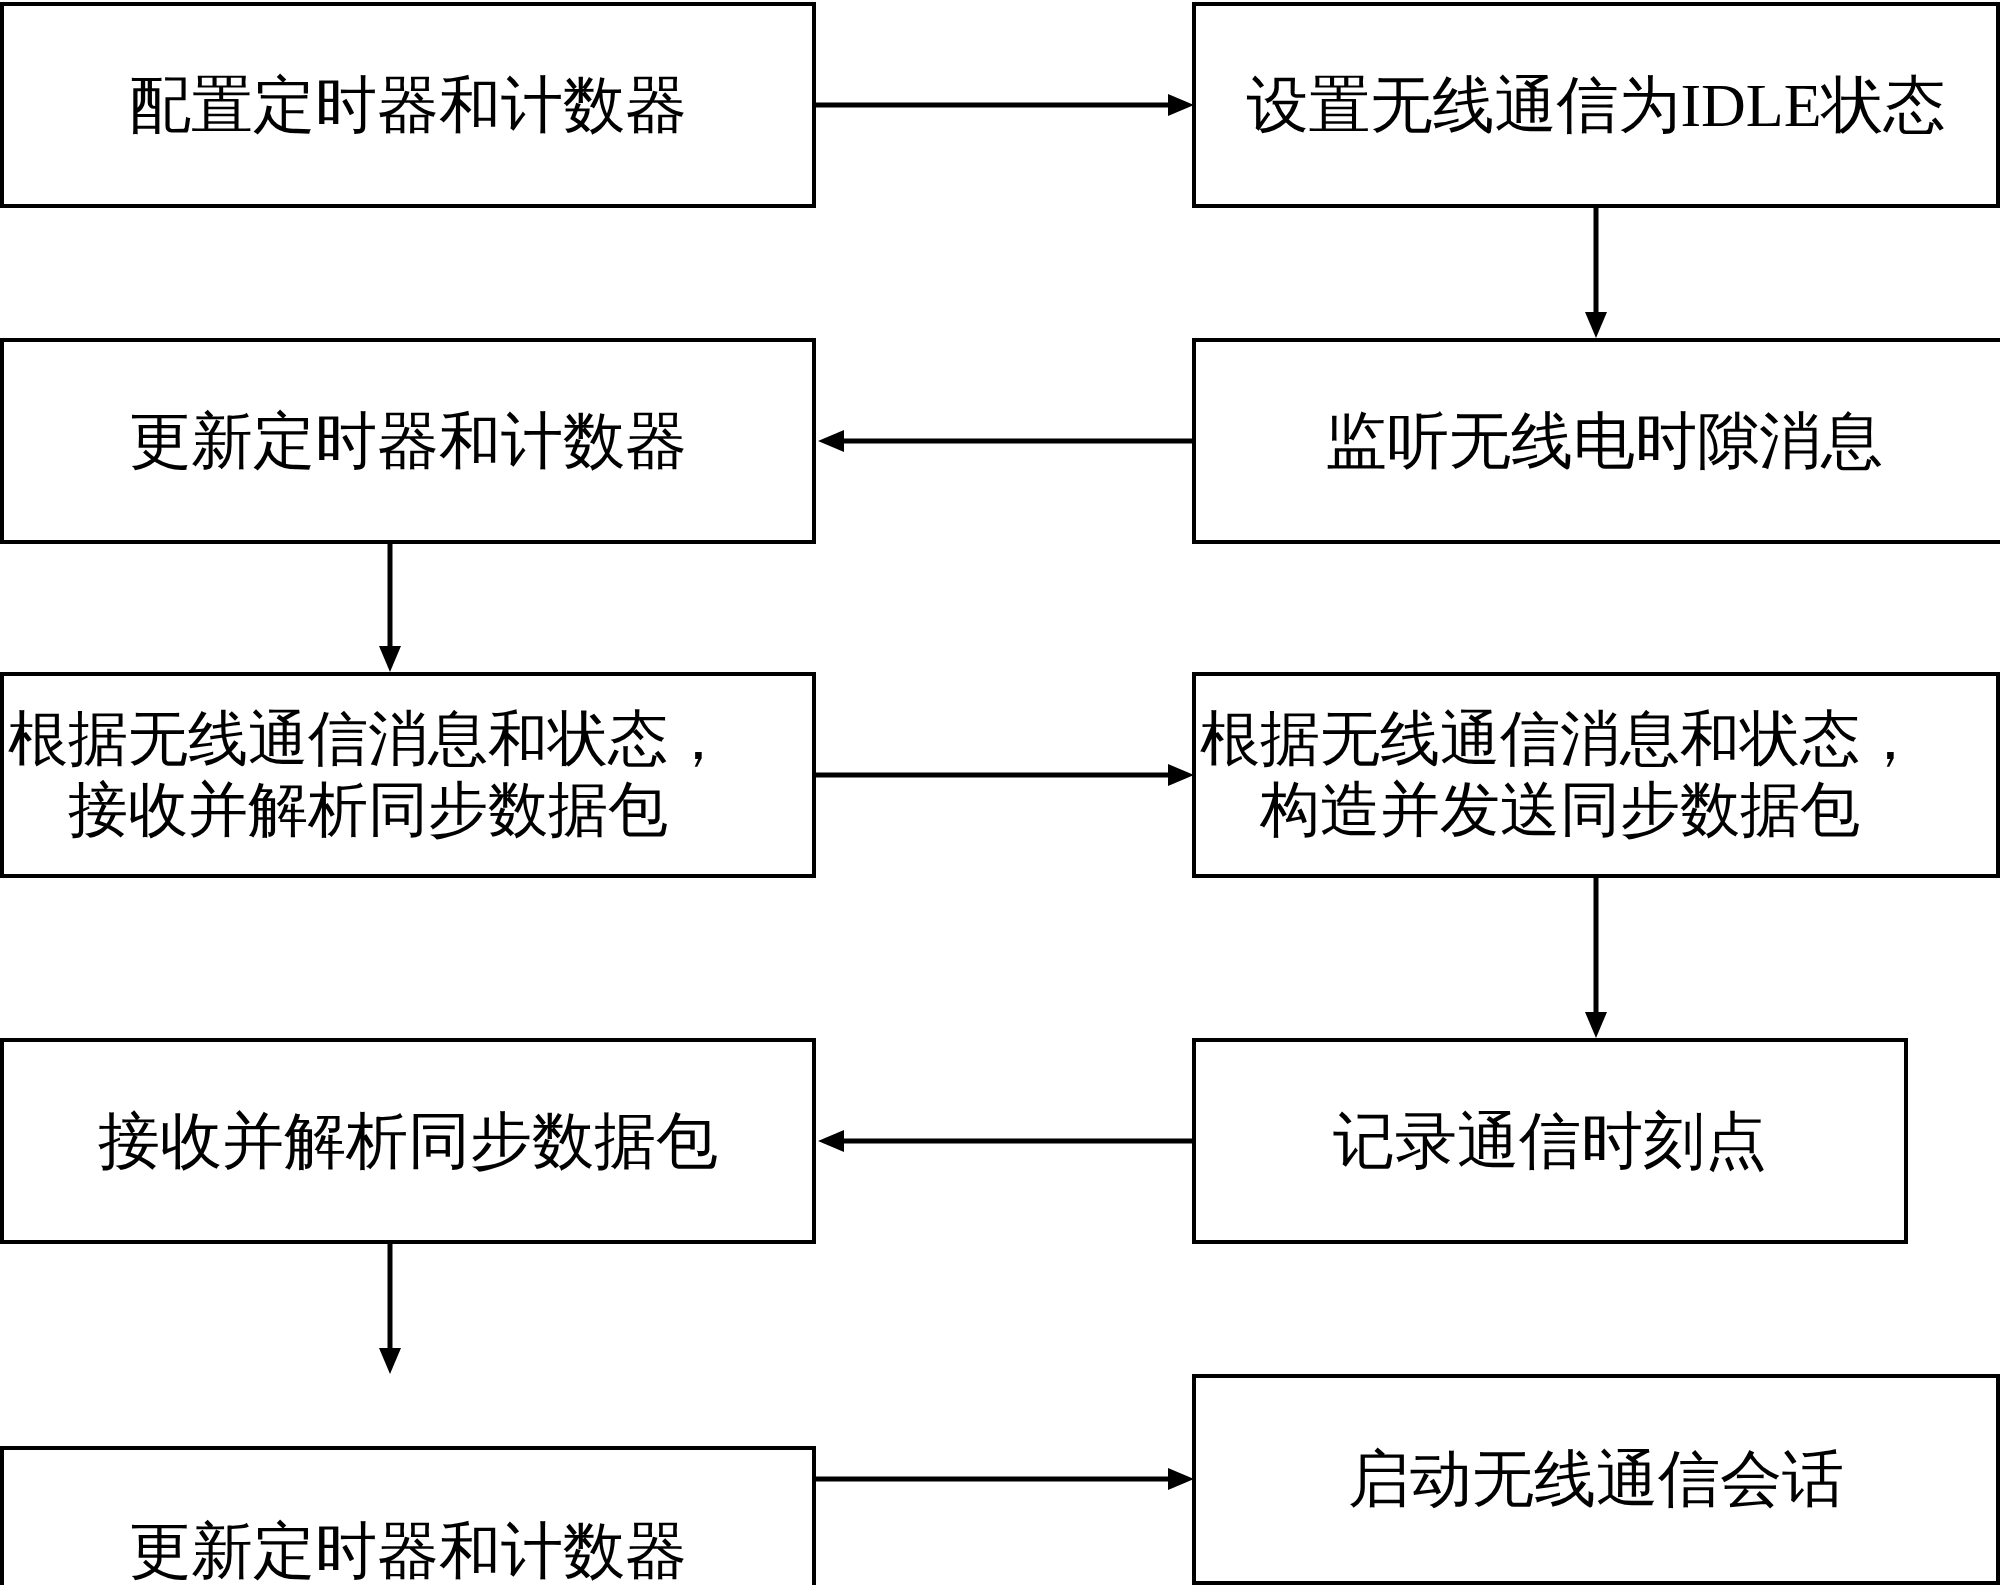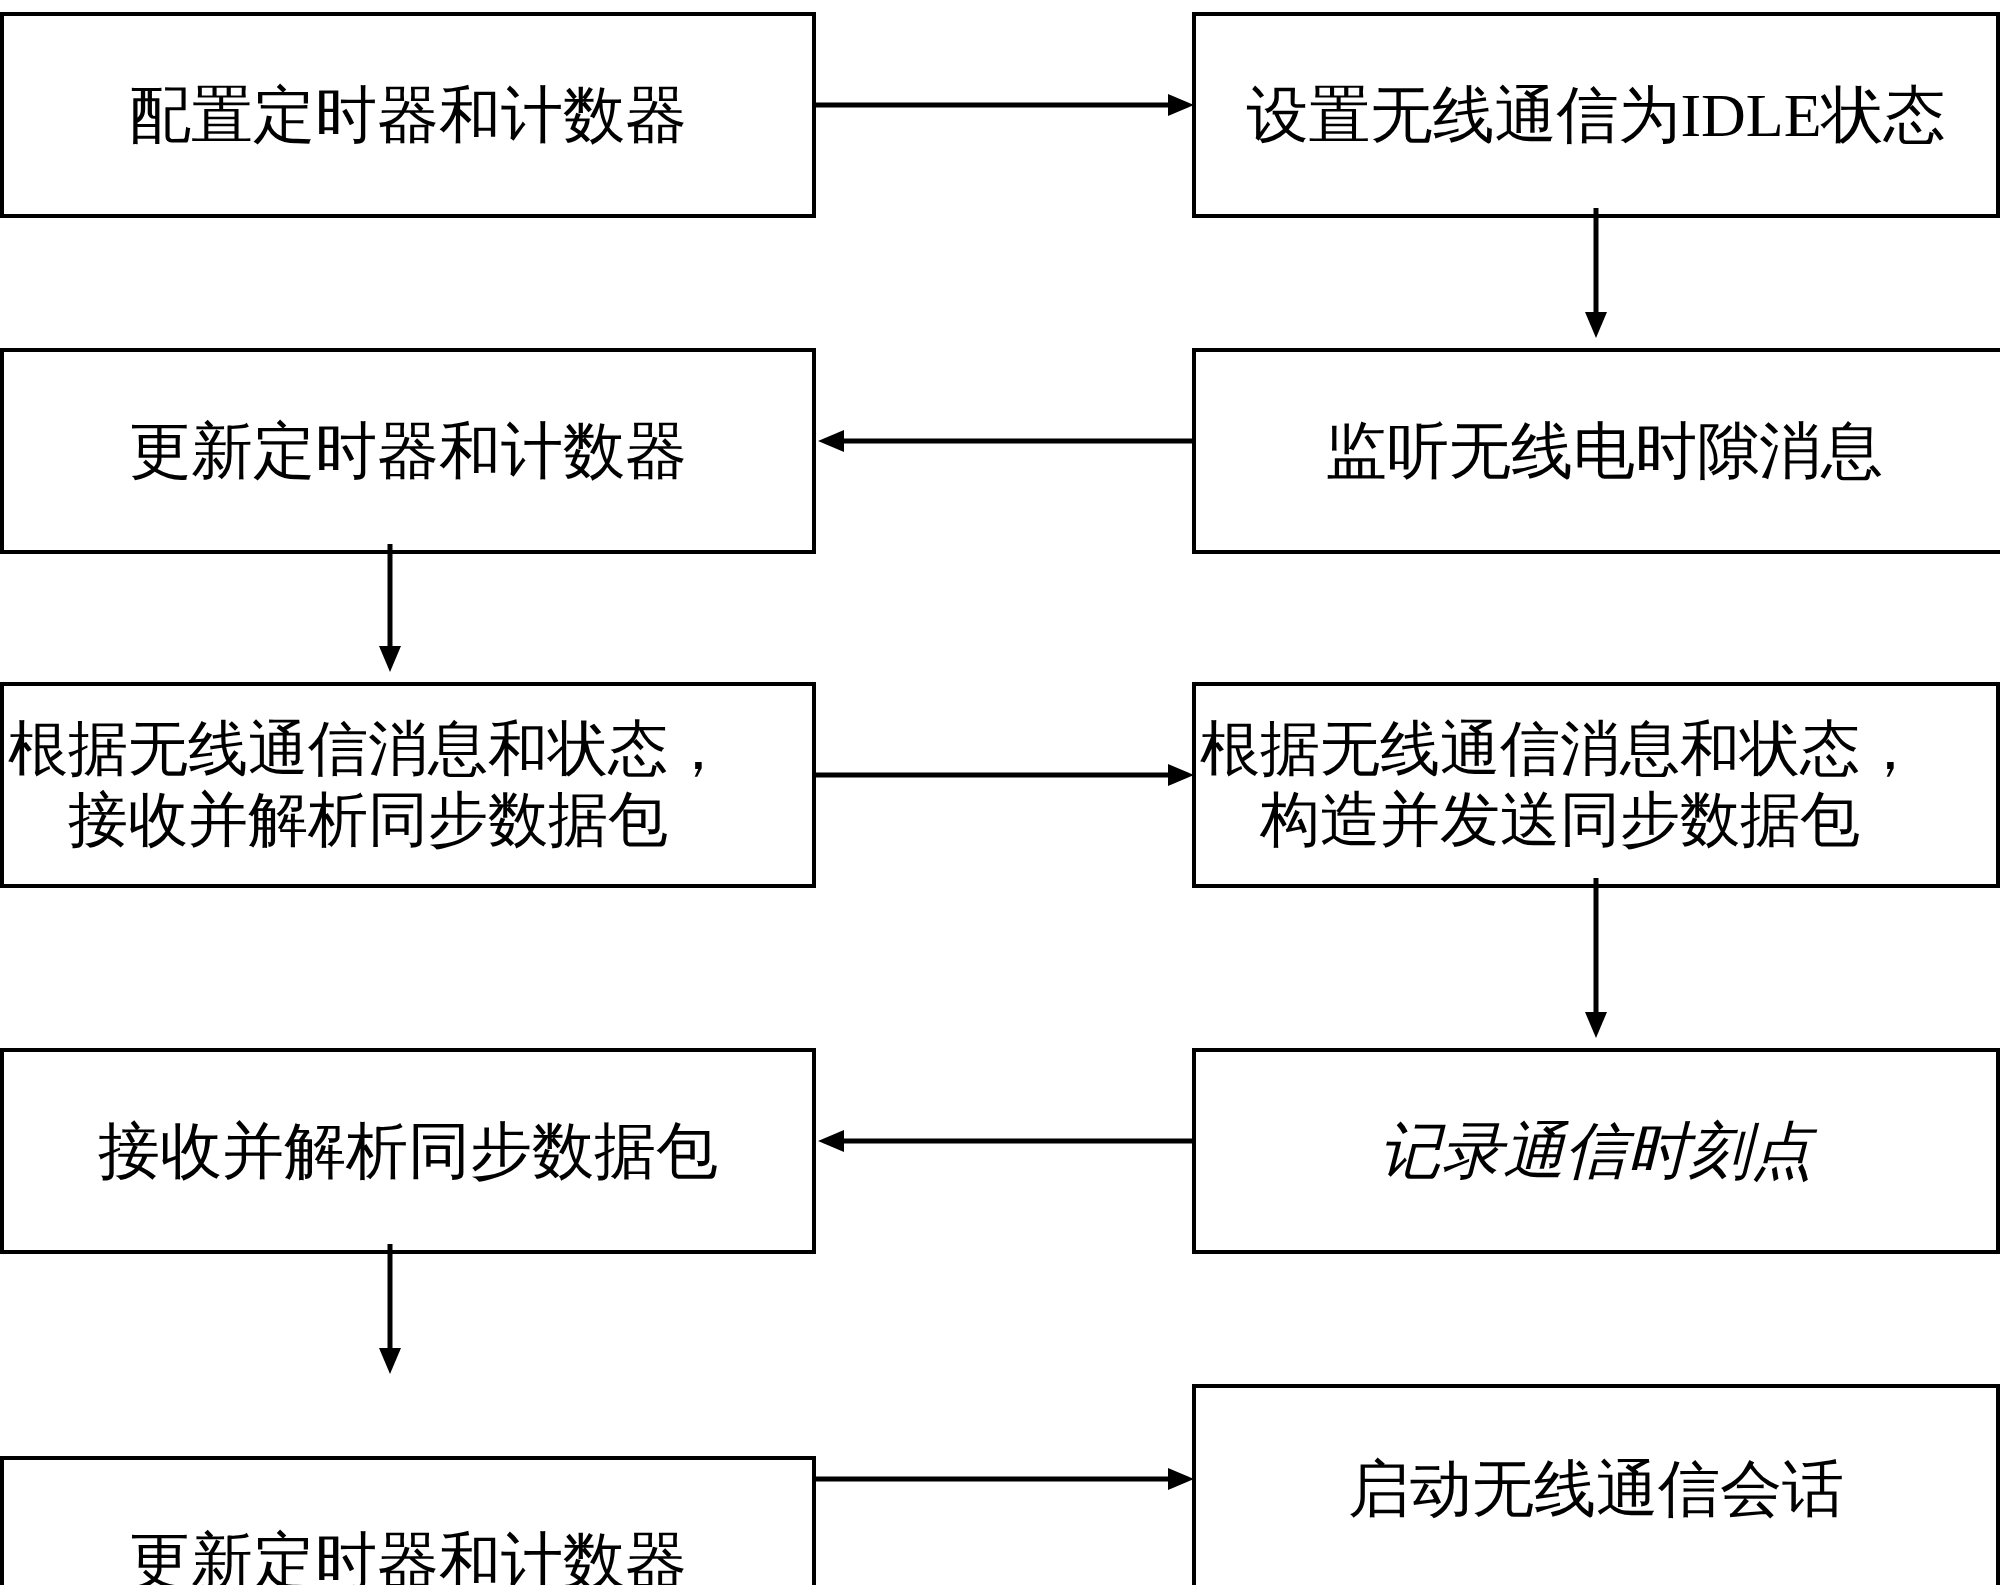--- a/index.html
+++ b/index.html
@@ -23,21 +23,20 @@
     display: flex;
     align-items: center;
     justify-content: center;
     text-align: center;
     color: #000000;
     font-size: 62px;
     line-height: 1.14;
     letter-spacing: 0px;
     white-space: pre-line;
     overflow: visible;
-    margin-top: 10px;
   }
   .node.two-line {
     font-size: 60px;
     line-height: 1.18;
     justify-content: flex-start;
     padding-left: 4px;
   }
   .conn {
     position: absolute;
   }
@@ -74,21 +73,21 @@
 
   <div class="node two-line" style="left:1192px; top:672px; width:808px; height:206px;">
     <span>根据无线通信消息和状态，
 构造并发送同步数据包</span>
   </div>
 
   <div class="node" style="left:0px; top:1038px; width:816px; height:206px;">
     <span>接收并解析同步数据包</span>
   </div>
 
-  <div class="node" style="left:1192px; top:1038px; width:808px; height:206px;font-style:italic;">
+  <div class="node" style="left:1192px; top:1038px; width:716px; height:206px;">
     <span>记录通信时刻点</span>
   </div>
 
   <div class="node" style="left:0px; top:1446px; width:816px; height:211px;">
     <span>更新定时器和计数器</span>
   </div>
 
   <div class="node" style="left:1192px; top:1374px; width:808px; height:211px;">
     <span>启动无线通信会话</span>
   </div>

